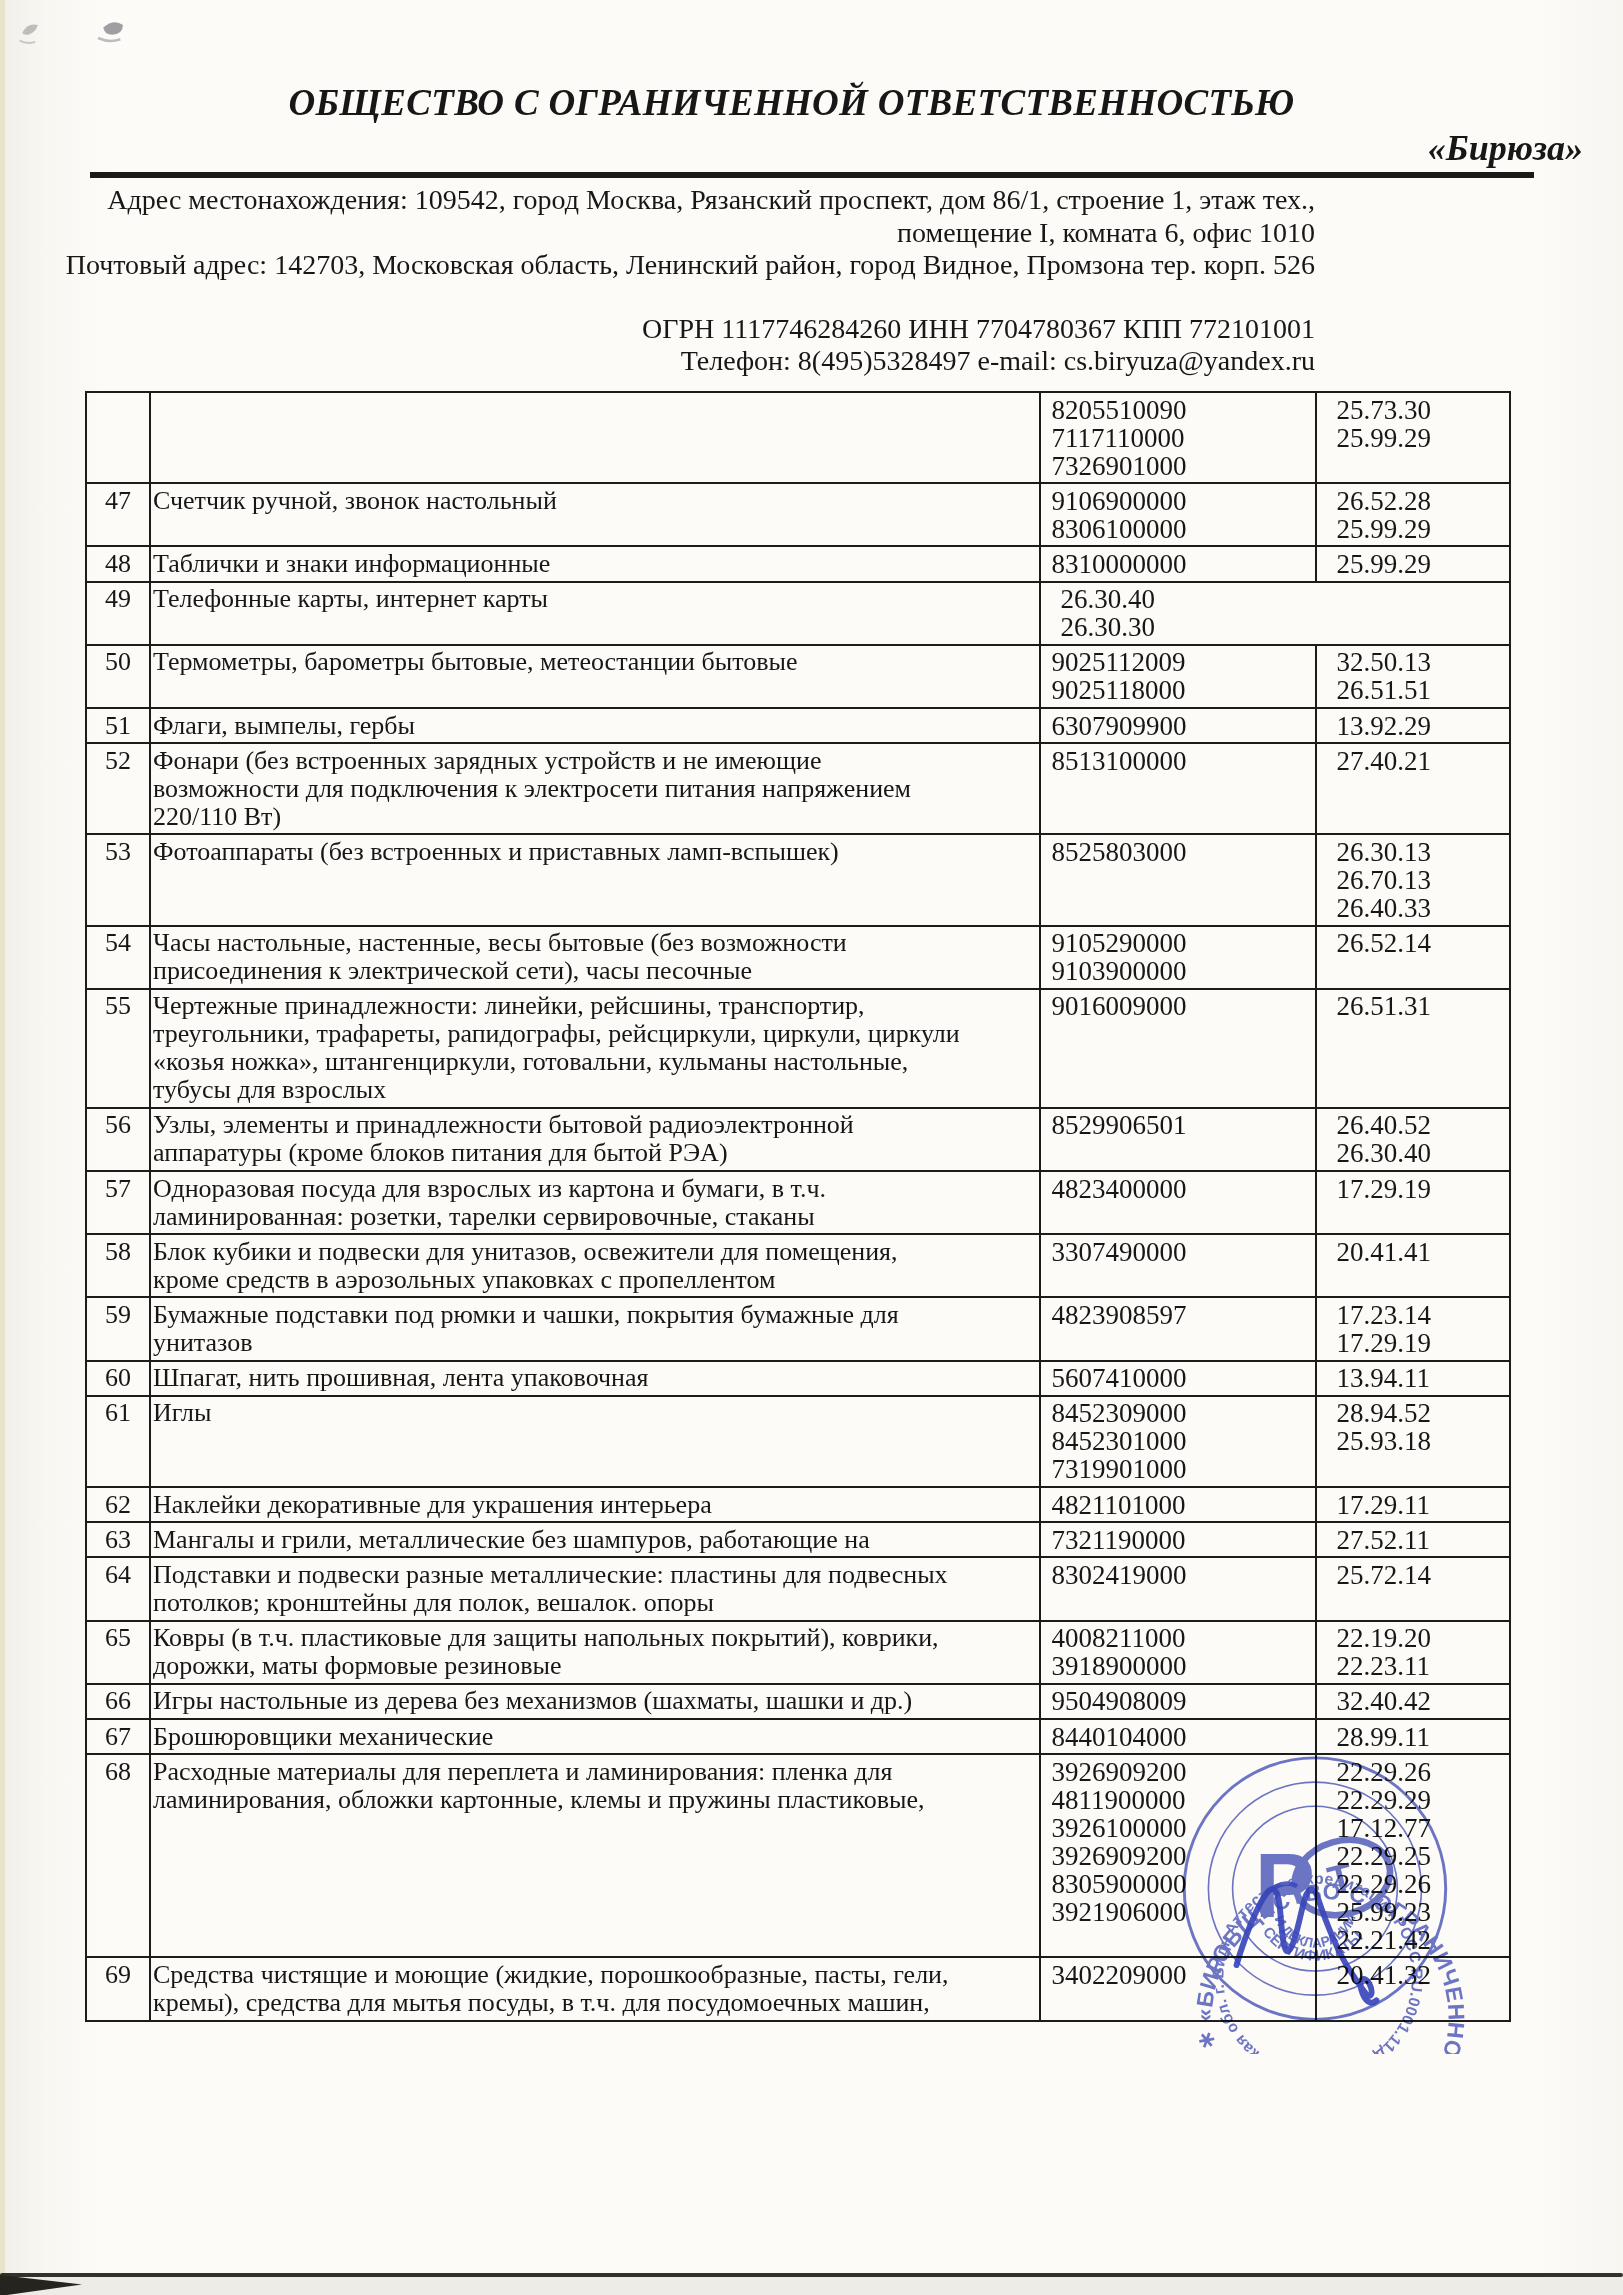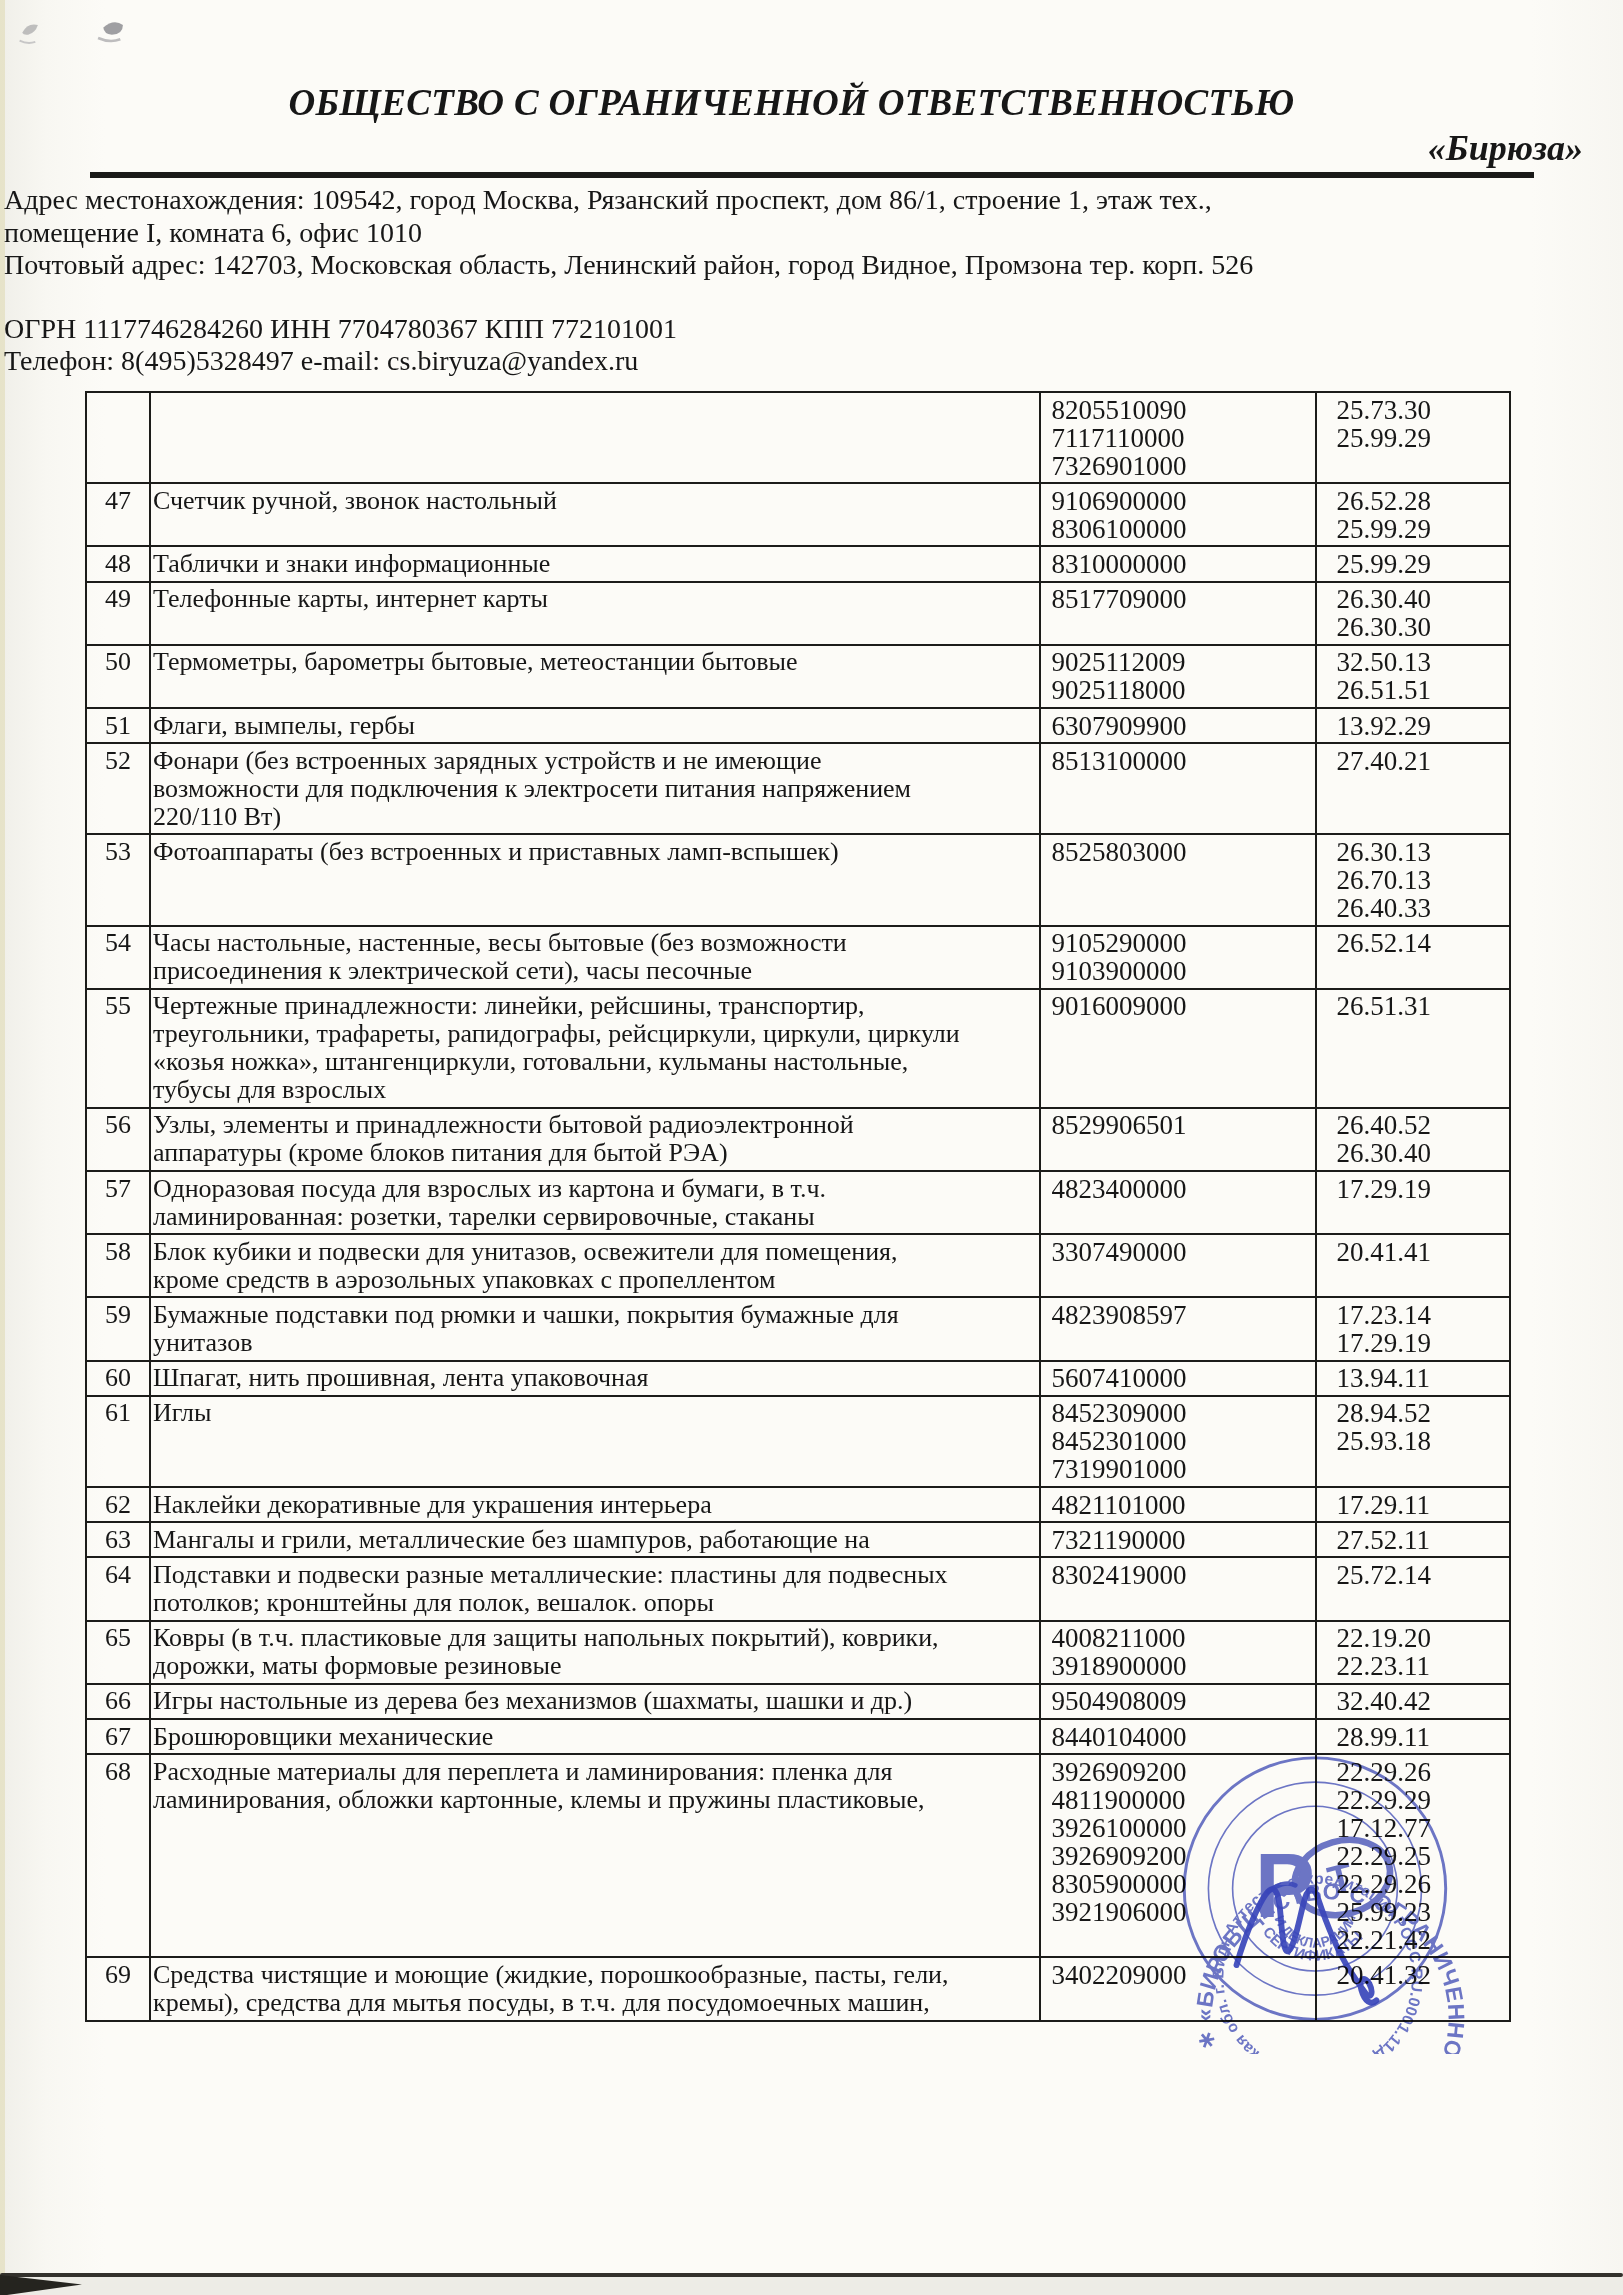--- a/index.html
+++ b/index.html
@@ -8,21 +8,21 @@
     background:linear-gradient(90deg,#f0efe9 0px,#f8f7f2 46px,#fcfbf7 105px,#fcfbf7 1531px,#f7f6f1 1623px);
     font-family:"Liberation Serif", serif; color:#171717;
   }
   .edge-strip{position:absolute;left:0;top:0;width:4.6px;height:2295px;background:#dfd9ae;opacity:.55;}
   
   .title1{position:absolute;top:81px;left:0;width:1583px;text-align:center;
           font-size:37px;font-weight:bold;font-style:italic;letter-spacing:0.3px;}
   .title2{position:absolute;top:127px;left:0;width:1583px;text-align:right;
           font-size:36px;font-weight:bold;font-style:italic;}
   .rule{position:absolute;top:172px;left:90px;width:1444px;height:5.9px;background:#1a1a18;}
-  .addr{position:absolute;left:4px;width:1303px;text-align:left;font-size:28px;}
+  .addr{position:absolute;left:12px;width:1303px;text-align:right;font-size:28px;}
   .a1{top:184px;} .a2{top:217px;} .a3{top:249px;}
   .ogrn{top:313px;} .phone{top:345px;}
   
   .doc-table{position:absolute;left:85px;top:391px;width:1426px;
              border:2.6px solid #1c1c1a;box-sizing:border-box;background:transparent;}
   .t-row{display:flex;border-top:2px solid #1c1c1a;}
   .t-row:first-child{border-top:none;}
   .cell{box-sizing:border-box;padding:2.6px 0;}
   .c-num {width:64px;border-right:2px solid #1c1c1a;text-align:center;}
   .c-desc{width:890px;border-right:2px solid #1c1c1a;padding-left:2px;padding-right:6.5px;}
@@ -106,23 +106,20 @@
         <div class="cell c-okpd">
           <div class="line">25.99.29</div>
         </div>
       </div>
       <div class="t-row">
         <div class="cell c-num">
           <div class="line">49</div>
         </div>
         <div class="cell c-desc">
           <div class="line">Телефонные карты, интернет карты</div>
-        </div>
-        <div class="cell c-code">
-          <div class="line">8517709000</div>
         </div>
         <div class="cell c-okpd">
           <div class="line">26.30.40</div>
           <div class="line">26.30.30</div>
         </div>
       </div>
       <div class="t-row">
         <div class="cell c-num">
           <div class="line">50</div>
         </div>

